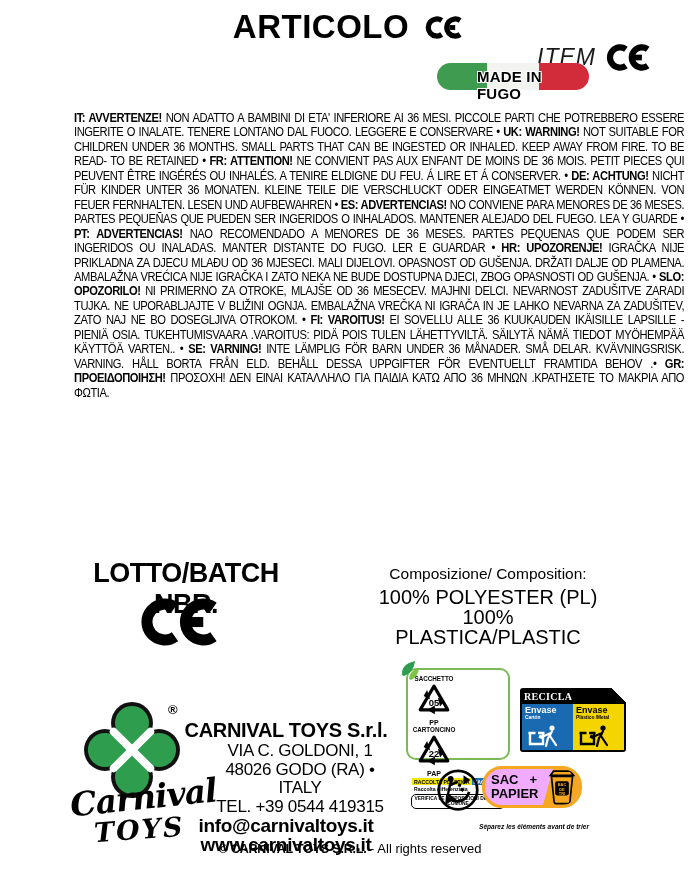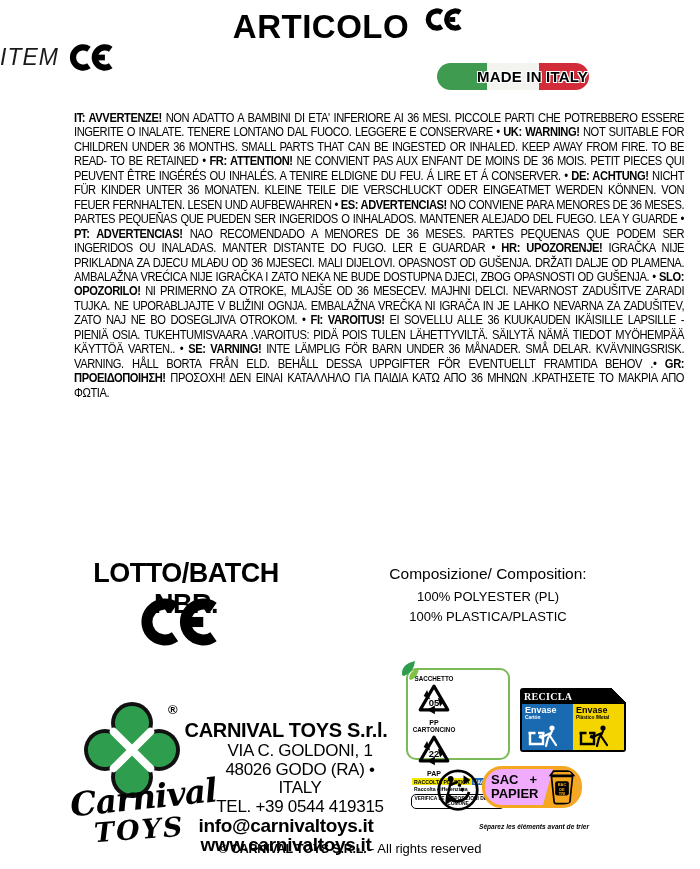--- a/index.html
+++ b/index.html
@@ -1,44 +1,44 @@
 <!DOCTYPE html>
 <html><head>
 <meta charset="utf-8">
 <style>
   html,body{margin:0;padding:0;background:#fff;}
   .page{position:relative;width:700px;height:869px;background:#fff;overflow:hidden;
         font-family:"Liberation Sans",sans-serif;color:#000;}
 
   
   .title-row{position:absolute;top:8px;left:0;width:700px;text-align:center;}
-  .title-inner{display:inline-flex;align-items:flex-start;gap:16px;}
+  .title-inner{display:inline-flex;align-items:center;gap:16px;}
   .title{font-size:33px;font-weight:bold;letter-spacing:.5px;}
-  .subtitle-row{position:absolute;top:44px;left:0;width:656px;text-align:left;}
+  .subtitle-row{position:absolute;top:44px;left:0;width:656px;text-align:right;}
   .subtitle-inner{display:inline-flex;align-items:center;gap:10px;}
   .subtitle{font-size:23px;font-style:italic;letter-spacing:1px;color:#1a1a1a;}
   .ce{display:block;}
   .made-pill{position:absolute;left:437px;top:63px;width:152px;height:27px;border-radius:14px;
      background:linear-gradient(90deg,#3E9B4F 0 33%,#F3F3F0 33% 67%,#D22B39 67% 100%);}
   .made-pill span{position:absolute;left:40px;top:5px;font-size:15px;font-weight:bold;letter-spacing:.2px;
      text-shadow:-1px -1px 0 #fff,1px -1px 0 #fff,-1px 1px 0 #fff,1px 1px 0 #fff,0 1px 0 #fff,0 -1px 0 #fff;}
 
   
   .warnings{position:absolute;left:74px;top:111px;width:656px;margin:0;
      transform:scaleX(.93);transform-origin:0 0;
      font-size:12px;line-height:14.45px;letter-spacing:-.45px;text-align:justify;}
   .warnings b{letter-spacing:-.45px;}
 
   
   .batch-label{position:absolute;left:80px;top:558px;width:212px;text-align:center;
      font-size:27px;font-weight:bold;letter-spacing:-.5px;}
   .batch-ce{position:absolute;left:140px;top:598px;}
   .composition{position:absolute;left:378px;top:565px;width:220px;text-align:center;font-weight:normal;}
   .composition .c-title{font-size:15.5px;margin-bottom:4px;}
-  .composition .c-line{font-size:13px;line-height:20px;}
+  .composition .c-line{font-size:20px;line-height:20px;}
 
   
   .recycle-card{position:absolute;left:406px;top:668px;width:104px;height:92px;background:#fff;
      border:2.5px solid #7CBA59;border-radius:10px;box-sizing:border-box;padding:5px 2px 2px;}
   .leaf{position:absolute;left:-9px;top:-11px;}
   .rc-cols{display:flex;justify-content:space-around;text-align:center;flex-direction:column;}
   .rc-col{width:48px;}
   .rc-name{font-size:6.3px;font-weight:bold;}
   .rc-mat{font-size:7px;font-weight:bold;margin-top:-2px;}
   .rc-tags{display:flex;justify-content:space-between;margin-top:1px;padding:0 2px;}
@@ -114,21 +114,21 @@
       <svg class="ce" width="50" height="27" viewBox="0 0 96 52">
         <g fill="none" stroke="#000" stroke-width="12">
           <path d="M38.2,10 A19.5,19.5 0 1 0 38.2,42"></path>
           <path d="M80.2,10 A19.5,19.5 0 1 0 80.2,42"></path>
           <path d="M55.5,26 L69,26" stroke-width="11"></path>
         </g>
       </svg>
     </span>
   </div>
   <div class="made-pill">
-    <span>MADE IN ITALY</span>
+    <span>MADE IN FUGO</span>
   </div>
 
   <p class="warnings"><b>IT: AVVERTENZE!</b><span> NON ADATTO A BAMBINI DI ETA' INFERIORE AI 36 MESI. PICCOLE PARTI CHE POTREBBERO ESSERE INGERITE O INALATE. TENERE LONTANO DAL FUOCO. LEGGERE E CONSERVARE • </span><b>UK: WARNING!</b><span> NOT SUITABLE FOR CHILDREN UNDER 36 MONTHS. SMALL PARTS THAT CAN BE INGESTED OR INHALED. KEEP AWAY FROM FIRE. TO BE READ- TO BE RETAINED • </span><b>FR: ATTENTION!</b><span> NE CONVIENT PAS AUX ENFANT DE MOINS DE 36 MOIS. PETIT PIECES QUI PEUVENT ÊTRE  INGÉRÉS OU INHALÉS. A TENIRE ELDIGNE DU FEU. Á LIRE ET Á CONSERVER. • </span><b>DE: ACHTUNG!</b><span> NICHT FÜR KINDER UNTER 36 MONATEN. KLEINE TEILE DIE VERSCHLUCKT ODER EINGEATMET WERDEN KÖNNEN. VON FEUER FERNHALTEN. LESEN UND AUFBEWAHREN • </span><b>ES: ADVERTENCIAS!</b><span> NO CONVIENE PARA MENORES DE 36 MESES. PARTES PEQUEÑAS QUE PUEDEN SER INGERIDOS O INHALADOS. MANTENER ALEJADO DEL FUEGO. LEA Y GUARDE • </span><b>PT: ADVERTENCIAS!</b><span> NAO RECOMENDADO A MENORES DE 36 MESES. PARTES PEQUENAS QUE PODEM SER INGERIDOS OU INALADAS. MANTER DISTANTE DO FUGO. LER E GUARDAR • </span><b>HR: UPOZORENJE!</b><span> IGRAČKA NIJE PRIKLADNA ZA DJECU MLAĐU OD 36 MJESECI. MALI DIJELOVI. OPASNOST OD GUŠENJA. DRŽATI DALJE OD PLAMENA. AMBALAŽNA VREĆICA NIJE IGRAČKA I ZATO NEKA NE BUDE DOSTUPNA DJECI, ZBOG OPASNOSTI OD GUŠENJA. • </span><b>SLO: OPOZORILO!</b><span> NI PRIMERNO ZA OTROKE, MLAJŠE OD 36 MESECEV. MAJHNI DELCI. NEVARNOST ZADUŠITVE ZARADI TUJKA. NE UPORABLJAJTE V BLIŽINI OGNJA. EMBALAŽNA VREČKA NI IGRAČA IN JE LAHKO NEVARNA ZA ZADUŠITEV, ZATO NAJ NE BO DOSEGLJIVA OTROKOM. • </span><b>FI: VAROITUS!</b><span> EI SOVELLU ALLE 36 KUUKAUDEN IKÄISILLE LAPSILLE - PIENIÄ OSIA. TUKEHTUMISVAARA .VAROITUS: PIDÄ POIS TULEN LÄHETTYVILTÄ. SÄILYTÄ NÄMÄ TIEDOT MYÖHEMPÄÄ KÄYTTÖÄ VARTEN.. • </span><b>SE: VARNING!</b><span> INTE LÄMPLIG FÖR BARN UNDER 36 MÅNADER. SMÅ DELAR. KVÄVNINGSRISK. VARNING. HÅLL BORTA FRÅN ELD. BEHÅLL DESSA UPPGIFTER FÖR EVENTUELLT FRAMTIDA BEHOV .• </span><b>GR: ΠΡΟΕΙΔΟΠΟΙΗΣΗ!</b><span> ΠΡΟΣΟΧΗ! ΔΕΝ ΕΙΝΑΙ ΚΑΤΑΛΛΗΛΟ ΓΙΑ ΠΑΙΔΙΑ ΚΑΤΩ ΑΠΟ 36 ΜΗΝΩΝ .ΚΡΑΤΗΣΕΤΕ ΤΟ ΜΑΚΡΙΑ ΑΠΟ ΦΩΤΙΑ.</span></p>
 
   <div class="batch-label">LOTTO/BATCH NBR.</div>
   <svg class="batch-ce" width="88" height="48" viewBox="0 0 96 52">
     <g fill="none" stroke="#000" stroke-width="12">
       <path d="M38.2,10 A19.5,19.5 0 1 0 38.2,42"></path>
       <path d="M80.2,10 A19.5,19.5 0 1 0 80.2,42"></path>
       <path d="M55.5,26 L69,26" stroke-width="11"></path>

